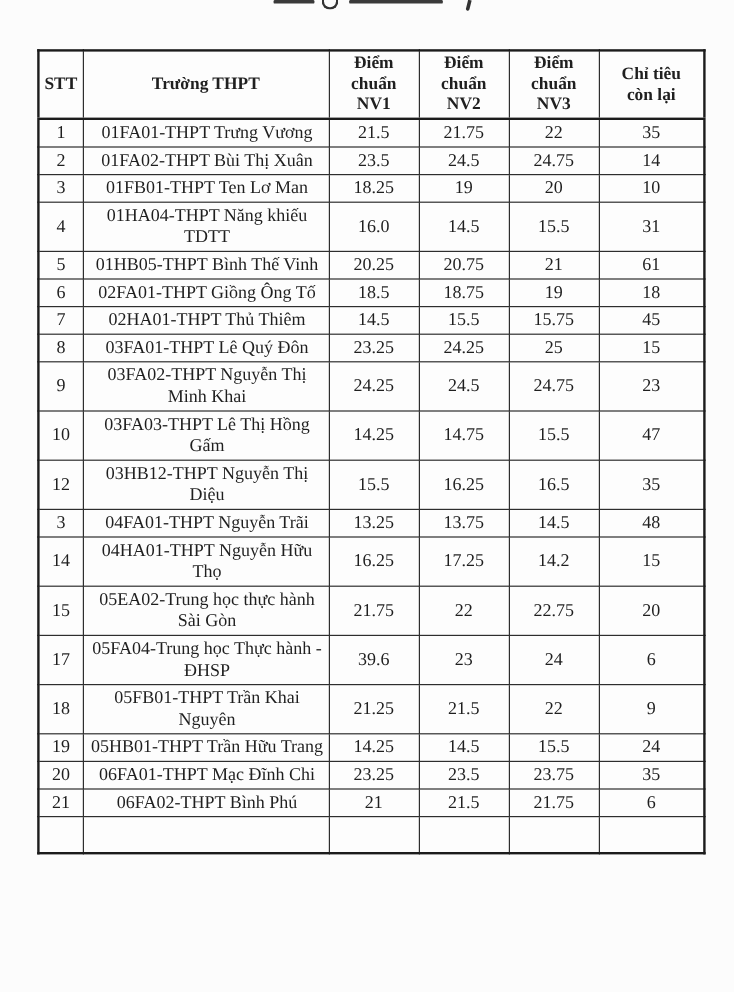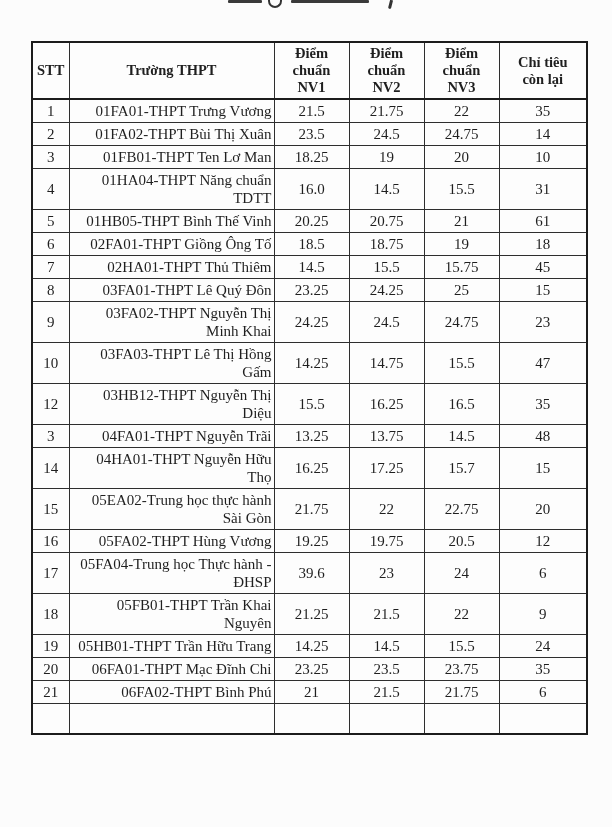--- a/index.html
+++ b/index.html
@@ -48,21 +48,21 @@
   thead th {
     font-weight: bold;
     white-space: pre-line;
     height: 56px;
     line-height: 17px;
     font-size: 14.5px;
     border-bottom: 2px solid #1c1c1c;
     padding: 2px 1px;
   }
   td.col-school {
-    text-align: right;
+    text-align: center;
     padding-left: 4px;
     padding-right: 2px;
     white-space: pre-line;
     font-family: Liberation Serif, serif;
   }
   td { height: 22px; }
   tr.partial-row td { height: 30px; border-top: 1px solid #2e2e2e; }
 </style>
 </head>
 <body>
@@ -121,21 +121,21 @@
         <tr>
           <td class="col-stt">3</td>
           <td class="col-school">01FB01-THPT Ten Lơ Man</td>
           <td class="col-nv1">18.25</td>
           <td class="col-nv2">19</td>
           <td class="col-nv3">20</td>
           <td class="col-quota">10</td>
         </tr>
         <tr>
           <td class="col-stt">4</td>
-          <td class="col-school">01HA04-THPT Năng chuẩn TDTT</td>
+          <td class="col-school">01HA04-THPT Năng khiếu TDTT</td>
           <td class="col-nv1">16.0</td>
           <td class="col-nv2">14.5</td>
           <td class="col-nv3">15.5</td>
           <td class="col-quota">31</td>
         </tr>
         <tr>
           <td class="col-stt">5</td>
           <td class="col-school">01HB05-THPT Bình Thế Vinh</td>
           <td class="col-nv1">20.25</td>
           <td class="col-nv2">20.75</td>
@@ -196,41 +196,33 @@
           <td class="col-nv1">13.25</td>
           <td class="col-nv2">13.75</td>
           <td class="col-nv3">14.5</td>
           <td class="col-quota">48</td>
         </tr>
         <tr>
           <td class="col-stt">14</td>
           <td class="col-school">04HA01-THPT Nguyễn Hữu Thọ</td>
           <td class="col-nv1">16.25</td>
           <td class="col-nv2">17.25</td>
-          <td class="col-nv3">15.7</td>
+          <td class="col-nv3">14.2</td>
           <td class="col-quota">15</td>
         </tr>
         <tr>
           <td class="col-stt">15</td>
           <td class="col-school">05EA02-Trung học thực hành
 Sài Gòn</td>
           <td class="col-nv1">21.75</td>
           <td class="col-nv2">22</td>
           <td class="col-nv3">22.75</td>
           <td class="col-quota">20</td>
         </tr>
         <tr>
-          <td class="col-stt">16</td>
-          <td class="col-school">05FA02-THPT Hùng Vương</td>
-          <td class="col-nv1">19.25</td>
-          <td class="col-nv2">19.75</td>
-          <td class="col-nv3">20.5</td>
-          <td class="col-quota">12</td>
-        </tr>
-        <tr>
           <td class="col-stt">17</td>
           <td class="col-school">05FA04-Trung học Thực hành - ĐHSP</td>
           <td class="col-nv1">39.6</td>
           <td class="col-nv2">23</td>
           <td class="col-nv3">24</td>
           <td class="col-quota">6</td>
         </tr>
         <tr>
           <td class="col-stt">18</td>
           <td class="col-school">05FB01-THPT Trần Khai Nguyên</td>

